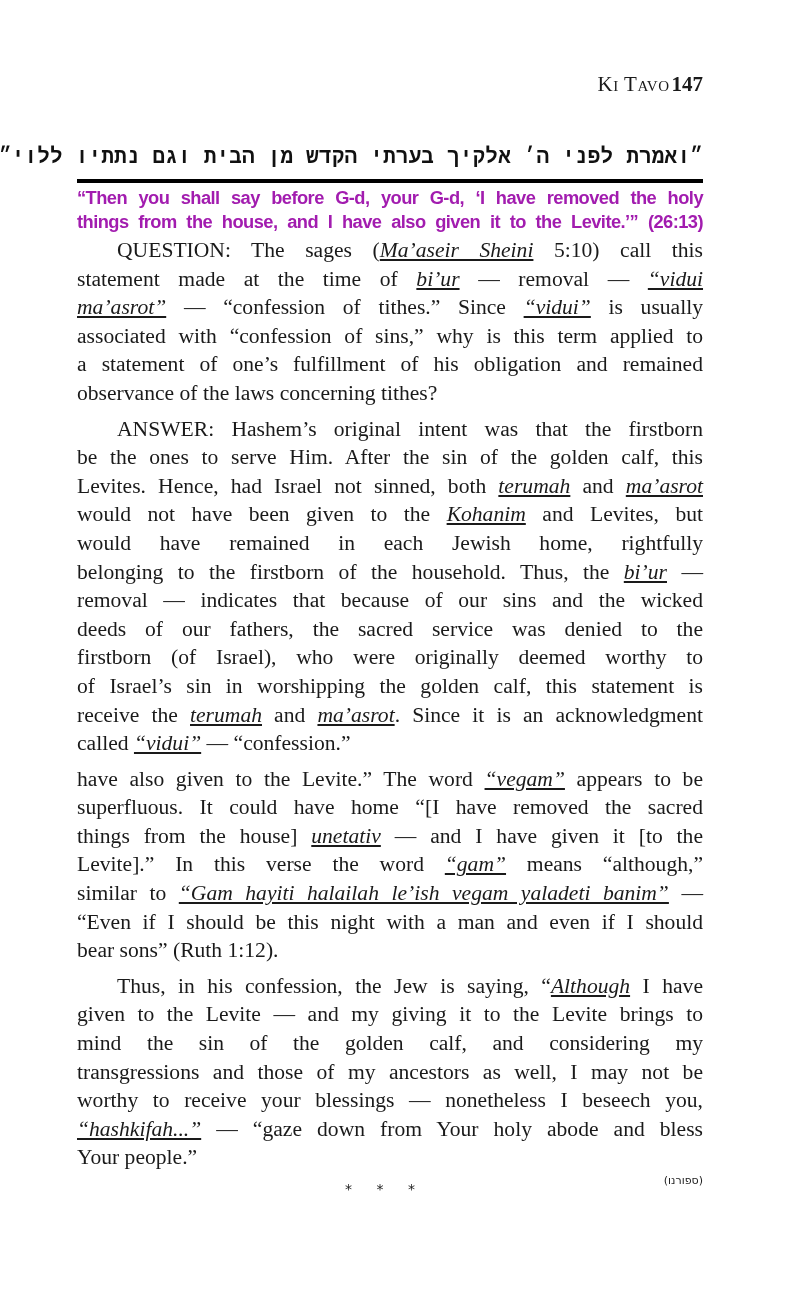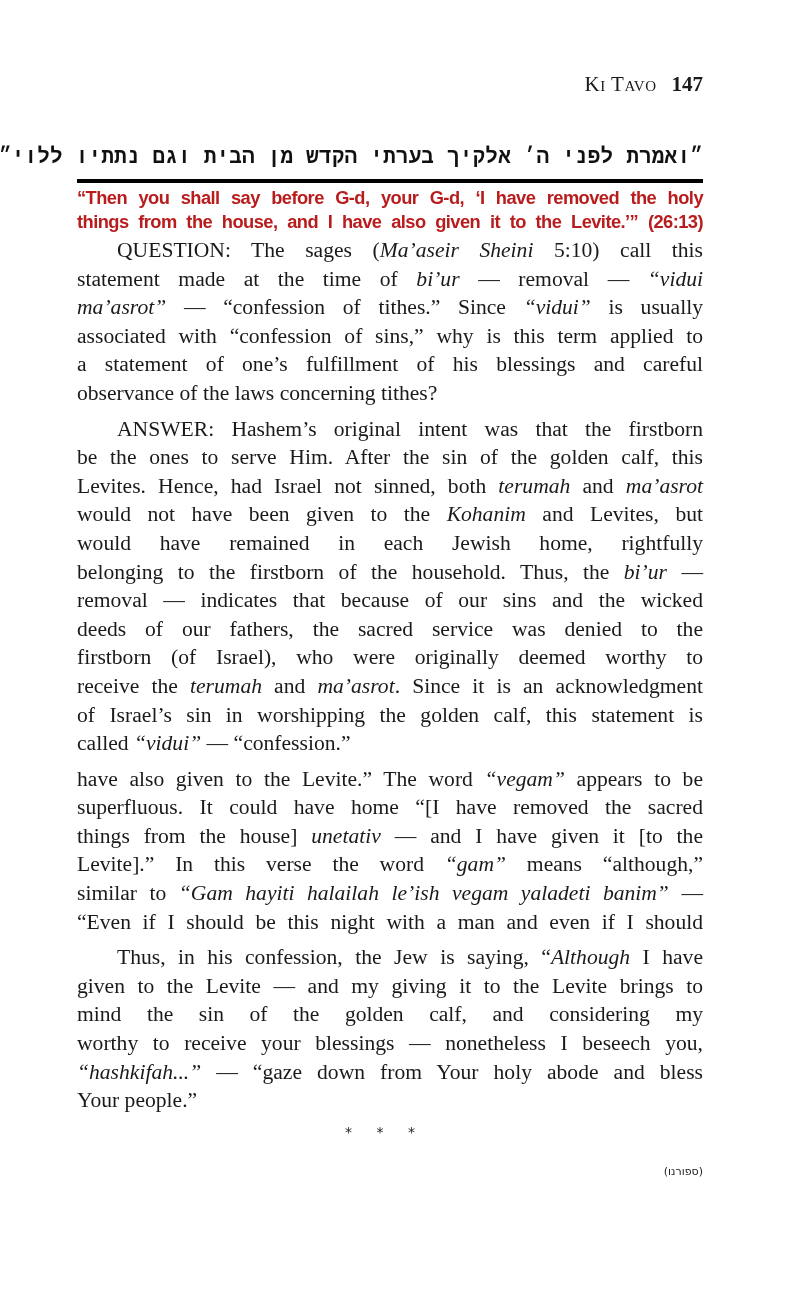--- a/index.html
+++ b/index.html
@@ -28,21 +28,21 @@
       font-size: 21px;
       color: #1a1a1a;
       white-space: nowrap;
     }
     .running-head .title {
       font-variant: small-caps;
       letter-spacing: 0.5px;
     }
     .running-head .pageno {
       font-weight: bold;
-      margin-left: 15px;
+      margin-left: 2px;
       text-align: right;
     }
     .hebrew-verse {
       position: absolute;
       right: 0;
       top: 146px;
       direction: rtl;
       font-family: Liberation Mono, monospace;
       font-size: 21px;
       font-weight: bold;
@@ -60,21 +60,21 @@
     }
     .verse-translation {
       position: absolute;
       left: 0;
       top: 186px;
       width: 626px;
       font-family: "Liberation Sans", "DejaVu Sans", sans-serif;
       font-weight: bold;
       font-size: 18.3px;
       line-height: 24px;
-      color: #b91c1c;
+      color: #a21caf;
       letter-spacing: -0.55px;
       text-align: justify;
       text-align-last: justify;
     }
     .verse-translation .line {
       display: block;
       text-align: justify;
       text-align-last: justify;
     }
     .body-text {
@@ -97,20 +97,21 @@
       white-space: nowrap;
     }
     .body-text .line.last {
       text-align-last: left;
     }
     .body-text .line.indent {
       text-indent: 40px;
     }
     .body-text i {
       font-style: italic;
+      text-decoration: underline;
     }
     .ending-row {
       position: relative;
       height: 20px;
     }
     .separator {
       position: absolute;
       left: 268px;
       top: -4px;
       font-family: "DejaVu Sans", sans-serif;
@@ -121,21 +122,20 @@
     }
     .source-citation {
       position: absolute;
       right: 0;
       top: -12px;
       direction: rtl;
       font-family: "DejaVu Sans", "Liberation Sans", sans-serif;
       font-size: 11px;
       color: #222;
       white-space: nowrap;
-      margin-top: 48px;
     }
   </style>
 </head>
 <body>
 
 <div class="page">
 
   <div class="running-head">
     <span class="title">Ki Tavo</span><span class="pageno">147</span>
   </div>
@@ -148,49 +148,51 @@
     <span class="line">“Then you shall say before G-d, your G-d, ‘I have removed the holy</span>
     <span class="line">things from the house, and I have also given it to the Levite.’” (26:13)</span>
   </div>
 
   <div class="body-text" id="body-text">
     <div class="para">
         <span class="line indent"><span>QUESTION: The sages (</span><i>Ma’aseir Sheini</i><span> 5:10) call this</span></span>
         <span class="line"><span>statement made at the time of </span><i>bi’ur</i><span> — removal — </span><i>“vidui</i></span>
         <span class="line"><i>ma’asrot”</i><span> — “confession of tithes.” Since </span><i>“vidui”</i><span> is usually</span></span>
         <span class="line"><span>associated with “confession of sins,” why is this term applied to</span></span>
-        <span class="line"><span>a statement of one’s fulfillment of his blessings and careful</span></span>
+        <span class="line"><span>a statement of one’s fulfillment of his obligation and remained</span></span>
         <span class="line last"><span>observance of the laws concerning tithes?</span></span>
       </div>
     <div class="para">
         <span class="line indent"><span>ANSWER: Hashem’s original intent was that the firstborn</span></span>
         <span class="line"><span>be the ones to serve Him. After the sin of the golden calf, this</span></span>
         <span class="line"><span>Levites. Hence, had Israel not sinned, both </span><i>terumah</i><span> and </span><i>ma’asrot</i></span>
         <span class="line"><span>would not have been given to the </span><i>Kohanim</i><span> and Levites, but</span></span>
         <span class="line"><span>would have remained in each Jewish home, rightfully</span></span>
         <span class="line"><span>belonging to the firstborn of the household. Thus, the </span><i>bi’ur</i><span> —</span></span>
         <span class="line"><span>removal — indicates that because of our sins and the wicked</span></span>
         <span class="line"><span>deeds of our fathers, the sacred service was denied to the</span></span>
         <span class="line"><span>firstborn (of Israel), who were originally deemed worthy to</span></span>
+        <span class="line"><span>of Israel’s sin in worshipping the golden calf, this statement is</span></span>
         <span class="line"><span>receive the </span><i>terumah</i><span> and </span><i>ma’asrot</i><span>. Since it is an acknowledgment</span></span>
-        <span class="line"><span>of Israel’s sin in worshipping the golden calf, this statement is</span></span>
         <span class="line last"><span>called </span><i>“vidui”</i><span> — “confession.”</span></span>
       </div>
     <div class="para">
         <span class="line"><span>have also given to the Levite.” The word </span><i>“vegam”</i><span> appears to be</span></span>
         <span class="line"><span>superfluous. It could have home “[I have removed the sacred</span></span>
         <span class="line"><span>things from the house] </span><i>unetativ</i><span> — and I have given it [to the</span></span>
         <span class="line"><span>Levite].” In this verse the word </span><i>“gam”</i><span> means “although,”</span></span>
         <span class="line"><span>similar to </span><i>“Gam hayiti halailah le’ish vegam yaladeti banim”</i><span> —</span></span>
         <span class="line"><span>“Even if I should be this night with a man and even if I should</span></span>
+        <span class="line last"><span>bear sons” (Ruth 1:12).</span></span>
       </div>
     <div class="para">
         <span class="line indent"><span>Thus, in his confession, the Jew is saying, “</span><i>Although</i><span> I have</span></span>
         <span class="line"><span>given to the Levite — and my giving it to the Levite brings to</span></span>
         <span class="line"><span>mind the sin of the golden calf, and considering my</span></span>
+        <span class="line"><span>transgressions and those of my ancestors as well, I may not be</span></span>
         <span class="line"><span>worthy to receive your blessings — nonetheless I beseech you,</span></span>
         <span class="line"><i>“hashkifah...”</i><span> — “gaze down from Your holy abode and bless</span></span>
         <span class="line last"><span>Your people.”</span></span>
       </div>
     <div class="ending-row">
       <span class="separator">* * *</span>
       <span class="source-citation">(ספורנו)</span>
     </div>
   </div>
 

